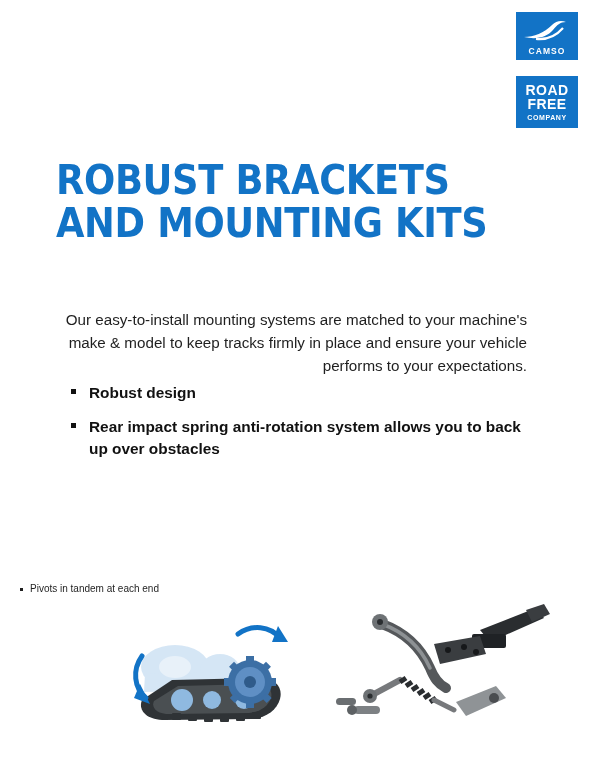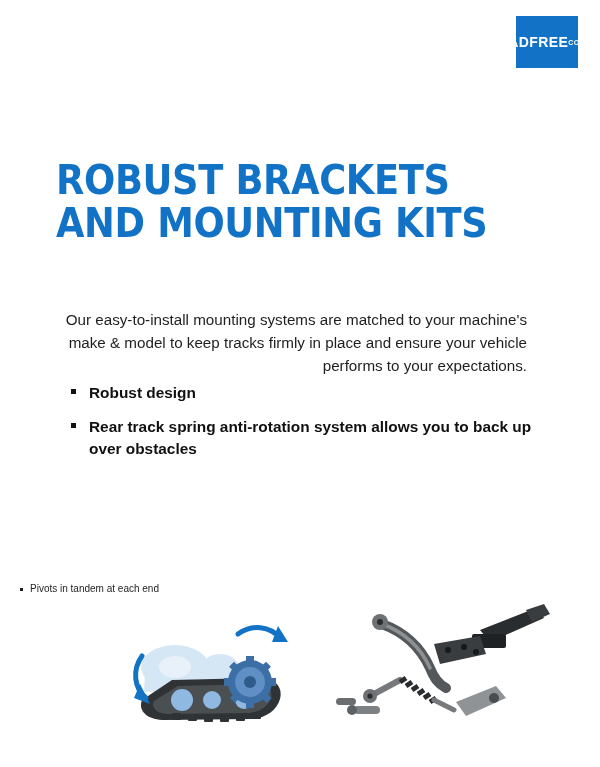--- a/index.html
+++ b/index.html
@@ -43,27 +43,27 @@
     left: 0;
     width: 62px;
     text-align: center;
     color: #ffffff;
     font-size: 8.5px;
     font-weight: bold;
     letter-spacing: 1.1px;
     font-family: "Liberation Sans", sans-serif;
   }
   .logo-rfc {
-    margin-top: 4px;
+    margin-top: 16px;
     width: 62px;
     height: 52px;
     background: #1273c6;
     color: #ffffff;
     display: flex;
-    flex-direction: row;
+    flex-direction: column;
     align-items: center;
     justify-content: center;
     line-height: 1.02;
   }
   .logo-rfc .l1, .logo-rfc .l2 {
     font-size: 14px;
     font-weight: bold;
     letter-spacing: 0.4px;
   }
   .logo-rfc .l3 {
@@ -173,37 +173,44 @@
     left: 330px;
     top: 2px;
     width: 230px;
     height: 130px;
   }
 </style>
 </head>
 <body>
 
 <div class="logo-block">
+  <div class="logo-camso">
+    <svg class="swoosh" viewBox="0 0 62 24">
+      <path d="M8 19 C18 19, 28 15, 36 7 C40 3, 45 2, 50 4 C44 4, 41 7, 37 12 C31 19, 21 22, 8 19 Z" fill="#ffffff"></path>
+      <path d="M20 21 C30 22, 40 18, 47 10" stroke="#ffffff" stroke-width="2.2" fill="none"></path>
+    </svg>
+    <div class="brand">CAMSO</div>
+  </div>
   <div class="logo-rfc">
     <div class="l1">ROAD</div>
     <div class="l2">FREE</div>
     <div class="l3">COMPANY</div>
   </div>
 </div>
 
 <h1 class="headline">
   <span>ROBUST BRACKETS</span>
   <span class="l2">AND MOUNTING KITS</span>
 </h1>
 
 <p class="intro">Our easy-to-install mounting systems are matched to your machine's make &amp; model to keep tracks firmly in place and ensure your vehicle performs to your expectations.</p>
 
 <ul class="bullets">
   <li>Robust design</li>
-  <li>Rear track spring anti-rotation system allows you to back up over obstacles</li>
+  <li>Rear impact spring anti-rotation system allows you to back up over obstacles</li>
 </ul>
 
 <div class="footnote">Pivots in tandem at each end</div>
 
 <div class="imagery">
 
   <svg class="track-art" viewBox="0 0 200 120">
 
     <g opacity="0.42">
       <ellipse cx="55" cy="55" rx="34" ry="22" fill="#9cc4e8"></ellipse>

